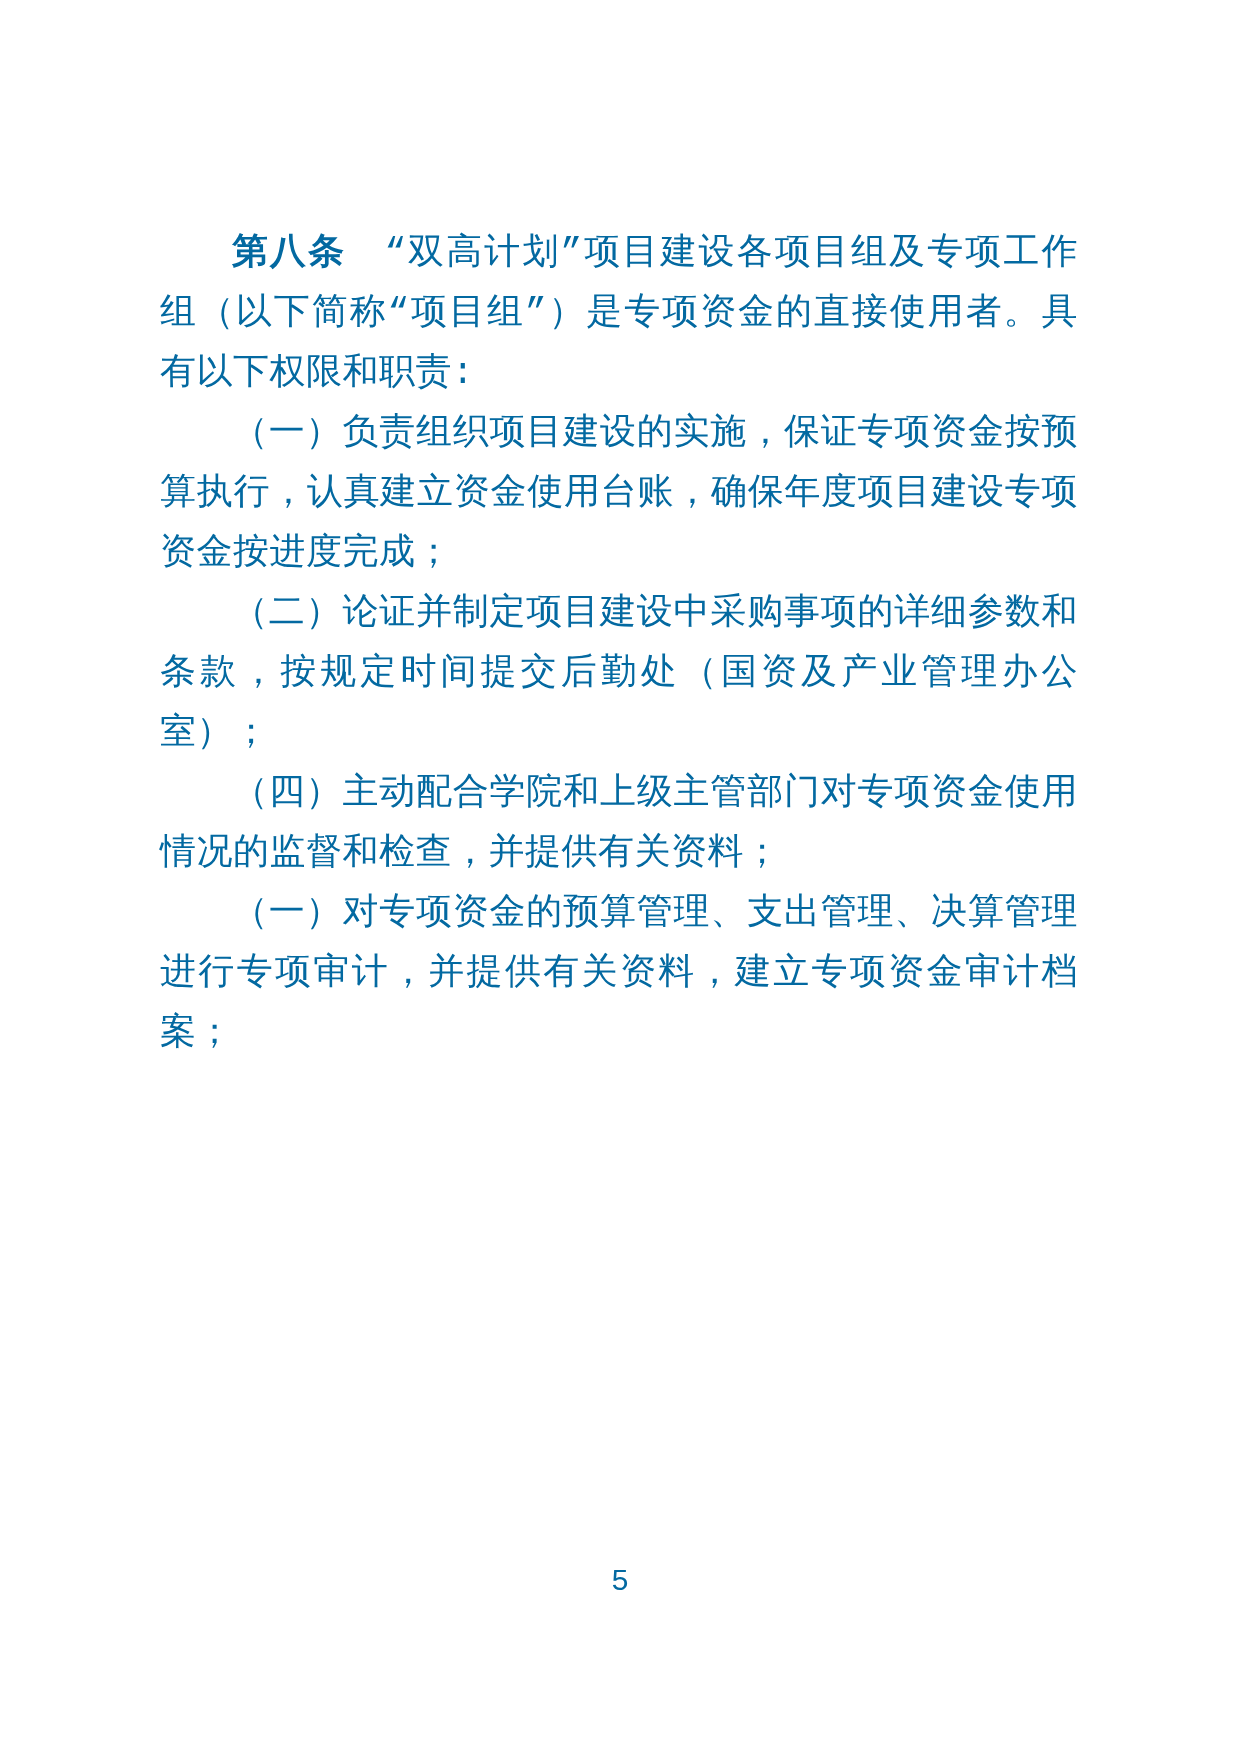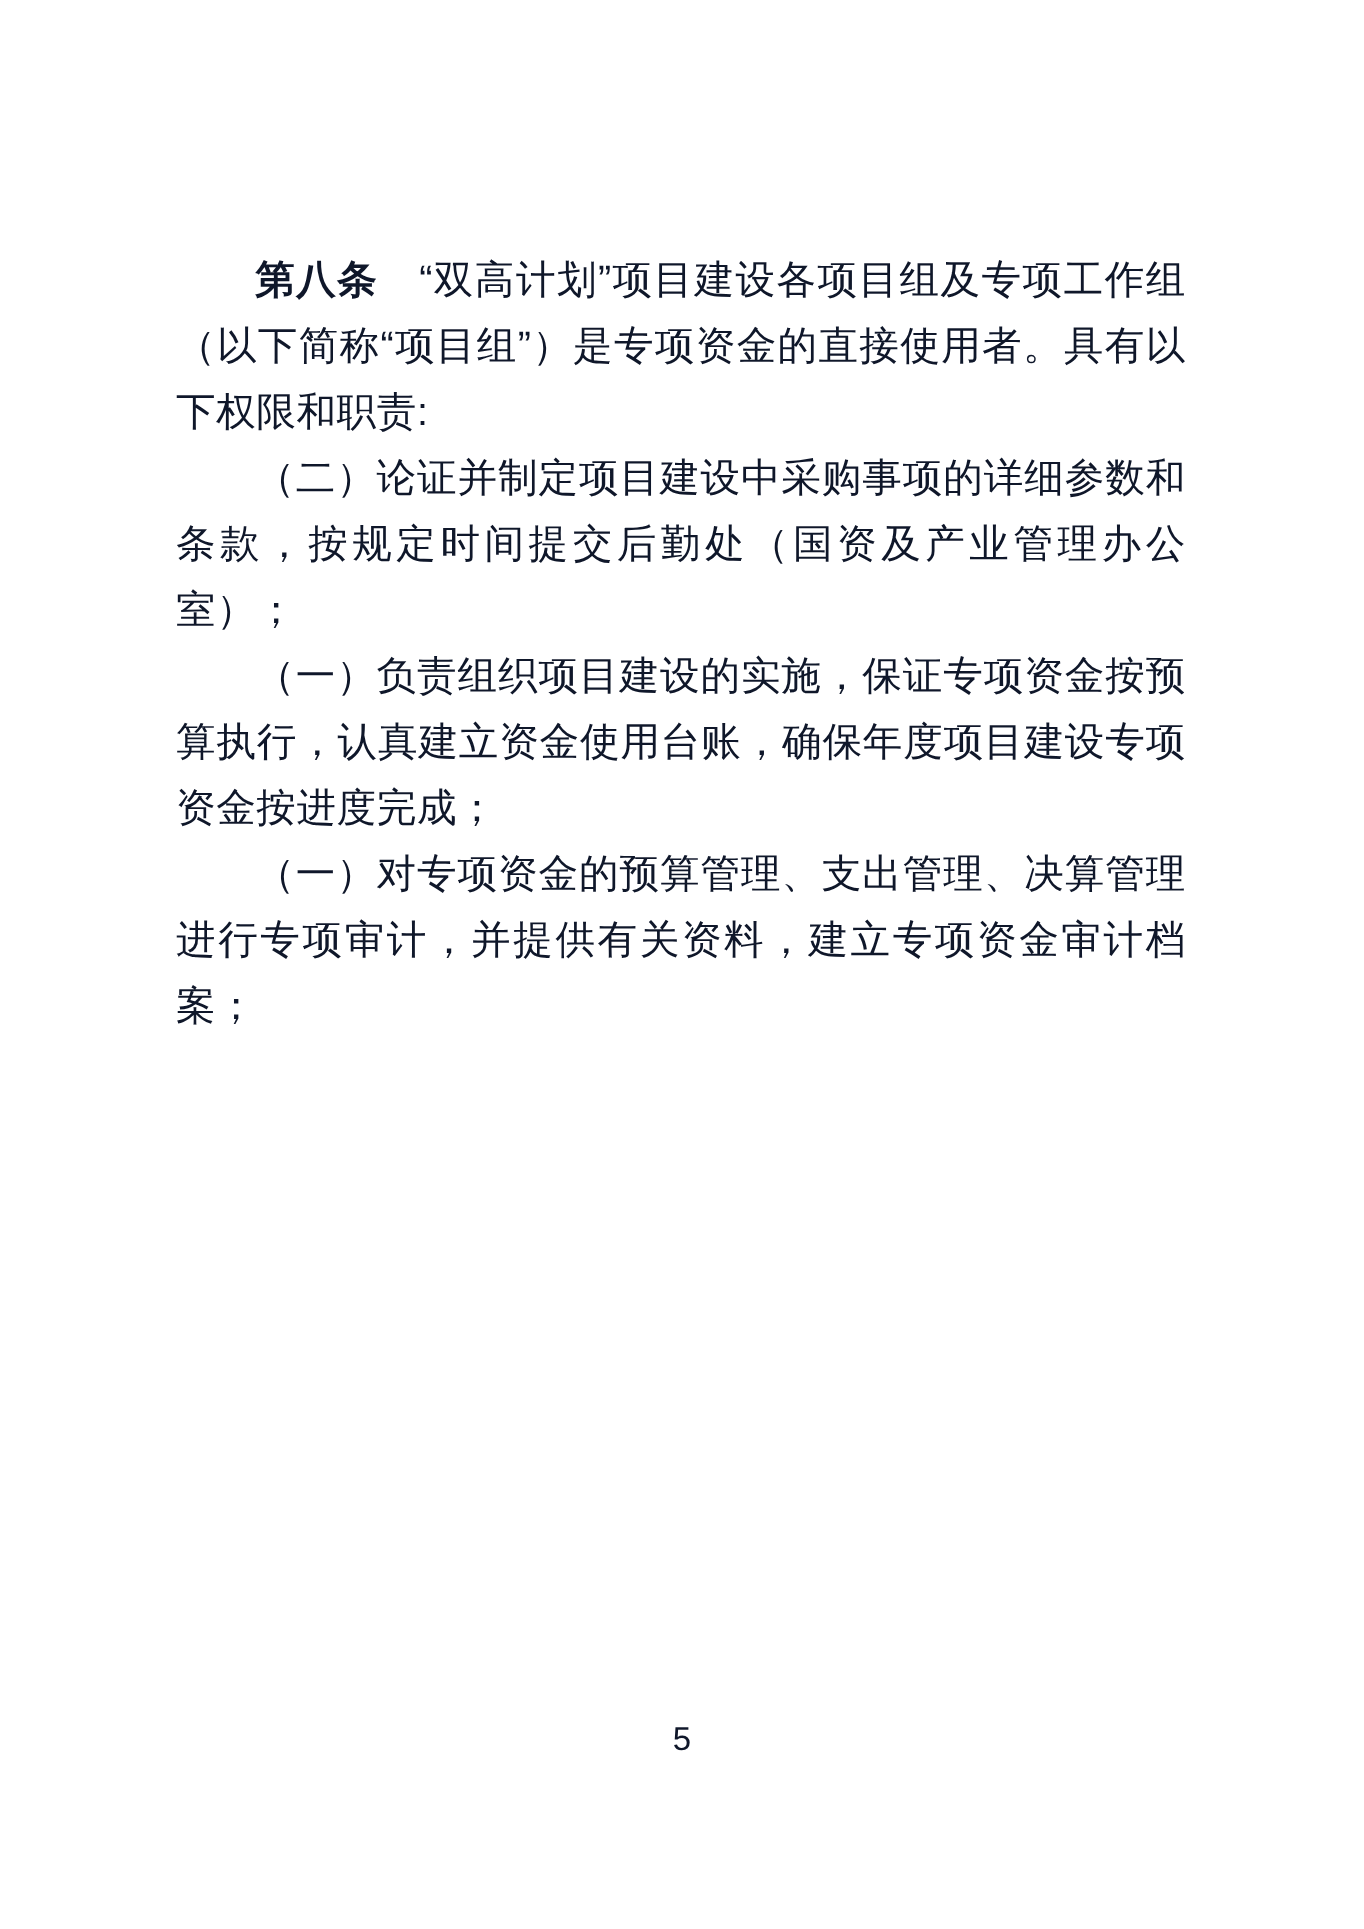--- a/index.html
+++ b/index.html
@@ -6,22 +6,22 @@
     margin: 0;
     padding: 0;
     background: #ffffff;
   }
   .page {
     position: relative;
     width: 1240px;
     height: 1754px;
     background: #ffffff;
     overflow: hidden;
-    font-family: Liberation Sans, sans-serif;
-    color: #0f172a;
+    font-family: Liberation Mono, monospace;
+    color: #0369a1;
   }
   .content {
     position: absolute;
     left: 160px;
     top: 224px;
     width: 918px;
   }
   .para {
     margin: 0;
     font-size: 36px;
@@ -46,25 +46,26 @@
   }
 </style>
 </head>
 <body>
 
 <div class="page">
   <div class="content">
 
     <p class="para"><span class="article-label">第八条</span><span>　“双高计划”项目建设各项目组及专项工作组（以下简称“项目组”）是专项资金的直接使用者。具有以下权限和职责:</span></p>
 
+    <p class="para"><span>（一）负责组织项目建设的实施，保证专项资金按预算执行，认真建立资金使用台账，确保年度项目建设专项资金按进度完成；</span></p>
+
     <p class="para"><span>（二）论证并制定项目建设中采购事项的详细参数和条款，按规定时间提交后勤处（国资及产业管理办公室）；</span></p>
 
-    <p class="para"><span>（一）负责组织项目建设的实施，保证专项资金按预算执行，认真建立资金使用台账，确保年度项目建设专项资金按进度完成；</span></p>
 
-
+    <p class="para"><span>（四）主动配合学院和上级主管部门对专项资金使用情况的监督和检查，并提供有关资料；</span></p>
 
 
 
     <p class="para"><span>（一）对专项资金的预算管理、支出管理、决算管理进行专项审计，并提供有关资料，建立专项资金审计档案；</span></p>
 
 
   </div>
 
   <div class="page-number">5</div>
 </div>

